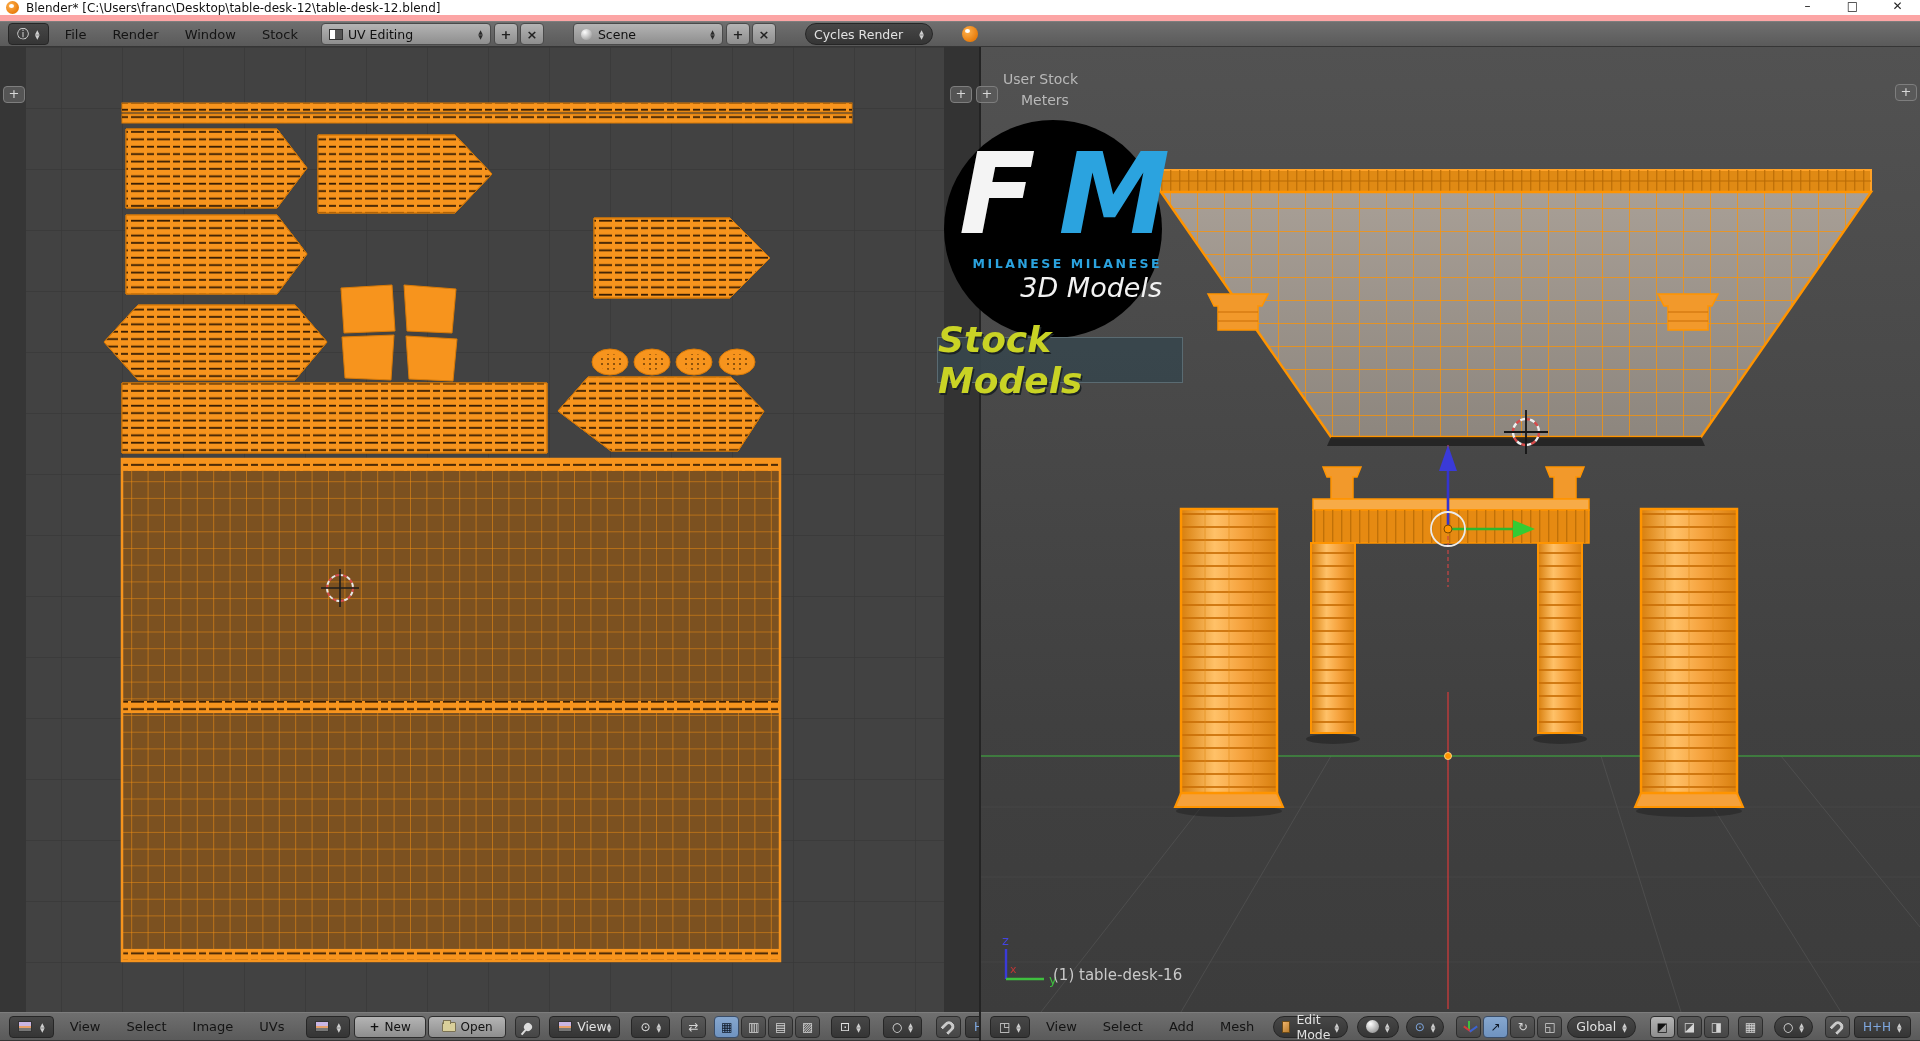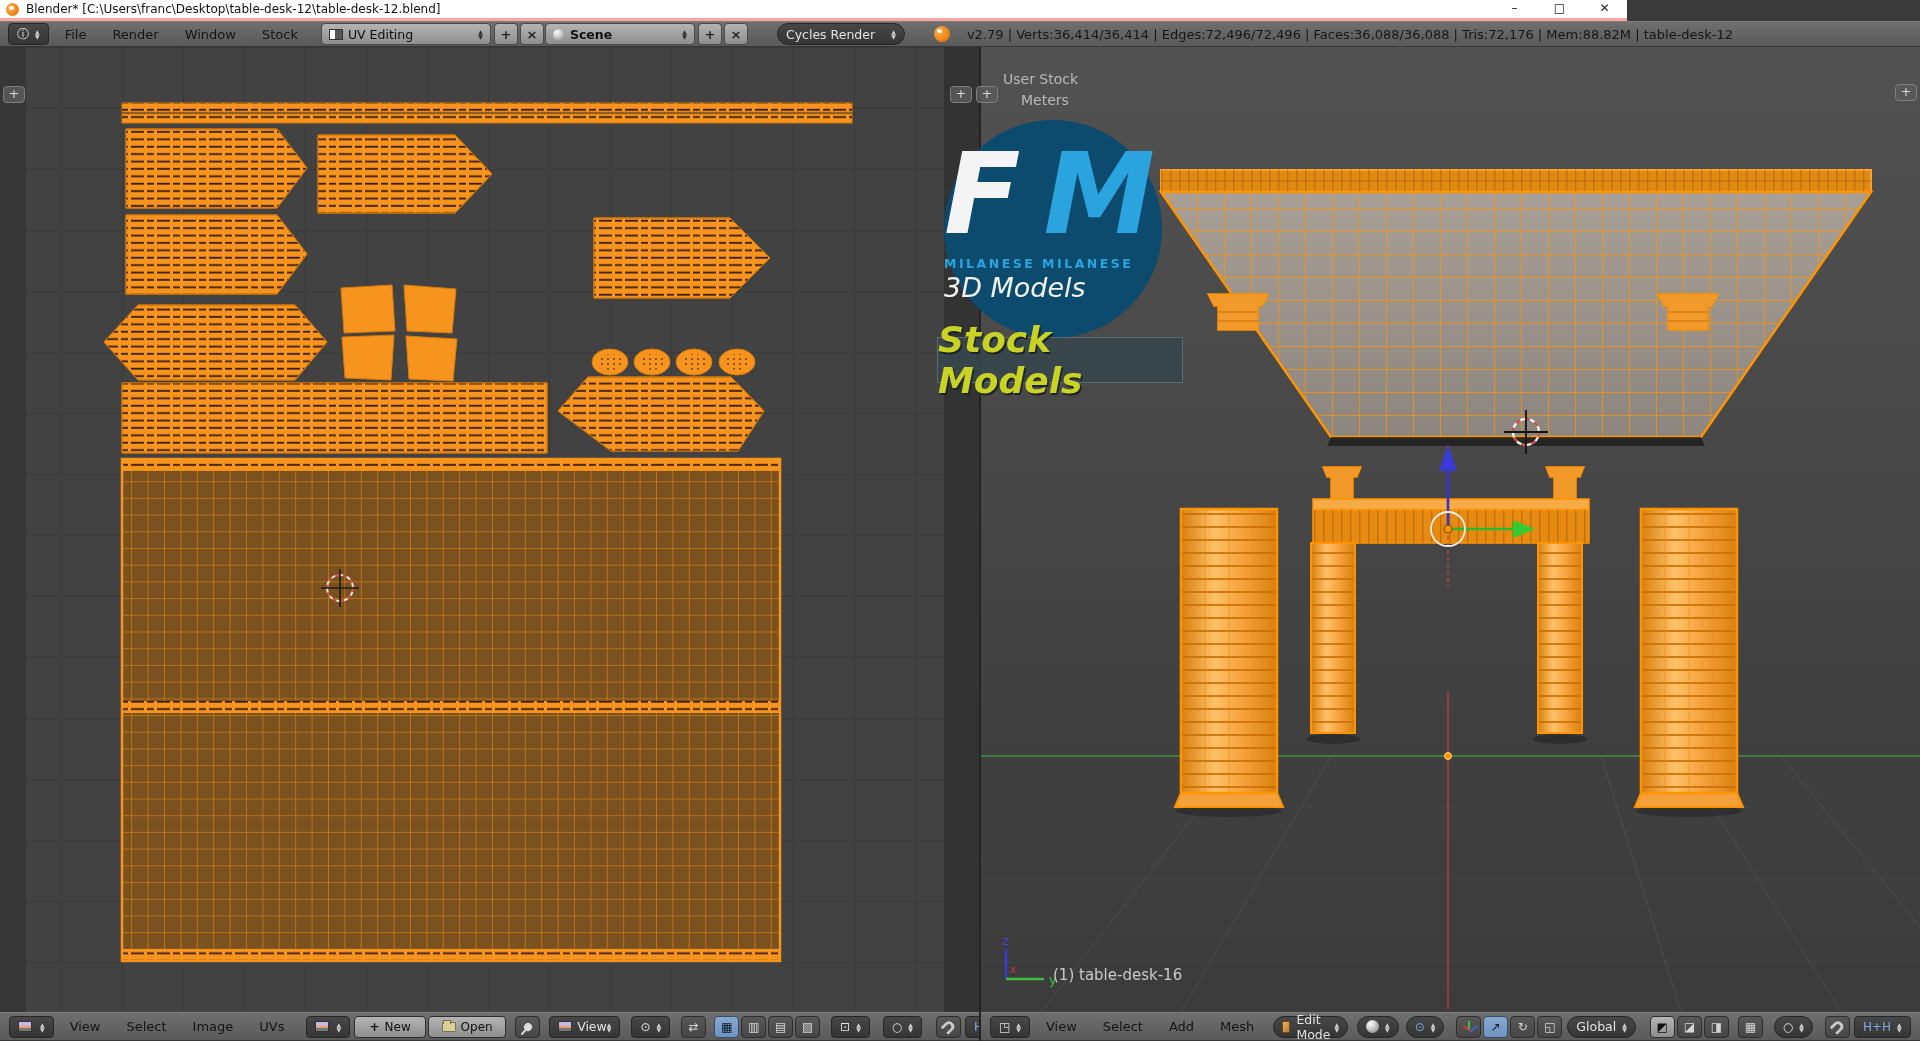--- a/index.html
+++ b/index.html
@@ -1,20 +1,20 @@
 <!DOCTYPE html>
 <html><head>
 <meta charset="utf-8">
 <style>
   *{margin:0;padding:0;box-sizing:border-box;}
   html,body{width:1920px;height:1041px;overflow:hidden;background:#3a3a3a;
     font-family:"DejaVu Sans",sans-serif;-webkit-font-smoothing:antialiased;}
   
-  #titlebar{position:absolute;left:0;top:0;width:1627px;height:21px;background:#ffffff;
-    display:flex;align-items:center;color:#111;font-size:12px;border-bottom:3px solid #fca5a5;}
+  #titlebar{position:absolute;left:0;top:0;width:1920px;height:21px;background:#ffffff;
+    display:flex;align-items:center;color:#111;font-size:12px;border-bottom:6px solid #fca5a5;}
   .blogo{width:13px;height:13px;border-radius:50%;background:radial-gradient(circle at 35% 35%,#ffb14d,#e87d0d 70%);
     margin:0 7px 0 6px;position:relative;}
   .blogo::after{content:"";position:absolute;left:3px;top:3px;width:5px;height:4px;border-radius:50%;background:#fff;}
   .wctl{margin-left:auto;display:flex;height:21px;}
   .wbtn{width:45px;height:21px;text-align:center;line-height:19px;font-size:12px;color:#222;}
   
   .hdr{position:absolute;display:flex;align-items:center;background:linear-gradient(#6f6f6f,#5a5a5a);
     border-top:1px solid #7d7d7d;border-bottom:1px solid #363636;font-size:13px;color:#141414;}
   .menu{padding:0 13px;color:#141414;}
   .updn{display:flex;flex-direction:column;justify-content:center;margin-left:6px;font-size:6px;line-height:5px;color:#2b2b2b;}
@@ -48,21 +48,21 @@
   .plusbtn{position:absolute;width:22px;height:17px;background:rgba(90,90,90,.85);border:1px solid #7e7e7e;
     border-radius:4px;color:#d8d8d8;font-size:13px;line-height:14px;text-align:center;z-index:30;}
   
   #uv-canvas{position:absolute;left:0;top:47px;width:979px;height:965px;background:#3f3f3f;overflow:hidden;}
   #vp-canvas{position:absolute;left:981px;top:47px;width:939px;height:965px;
     background:linear-gradient(#525252,#404040 70%,#3c3c3c);overflow:hidden;}
   #divider{position:absolute;left:979px;top:47px;width:2px;height:994px;background:#242424;z-index:20;}
   .ovtext{position:absolute;color:#b9b9b9;font-size:14px;z-index:10;}
   
   #wm-circle{position:absolute;left:944px;top:120px;width:218px;height:218px;border-radius:50%;
-    background:#0c4a6e;z-index:50;text-align:left;}
+    background:#000000;z-index:50;text-align:right;}
   #wm-fm{position:absolute;left:0;top:18px;width:218px;font-style:italic;font-weight:600;font-size:112px;line-height:112px;letter-spacing:-8px;}
   #wm-name{position:absolute;left:0;top:136px;width:218px;font-size:12.5px;font-weight:bold;letter-spacing:2.5px;color:#2ba3df;}
   #wm-sub{position:absolute;left:0;top:152px;width:218px;font-size:27px;font-style:italic;color:#f2f2f2;}
   #wm-banner{position:absolute;left:937px;top:337px;width:246px;height:46px;background:rgba(56,70,76,.95);
     border:1px solid #5a6b72;z-index:50;display:flex;align-items:center;justify-content:center;}
   #wm-banner span{font-size:36px;font-weight:bold;font-style:italic;color:#c9d325;
     text-shadow:1.5px 1.5px 0 #1c2326;}
 </style>
 </head>
 <body>
@@ -92,39 +92,38 @@
   <div class="wlight" style="width:170px;margin-left:10px;">
     <span class="imgicon" style="background:linear-gradient(90deg,#fff 0 45%,#555 45%);"></span>
     <span>UV Editing</span>
     <span class="updn" style="margin-left:auto;">
         <span>▲</span>
         <span>▼</span>
       </span>
   </div>
   <span class="sqbtn">+</span>
   <span class="sqbtn">×</span>
-  <div class="wlight" style="width:150px;margin-left:0;font-weight:bold;">
+  <div class="wlight" style="width:150px;margin-left:28px;">
     <span style="width:11px;height:11px;border-radius:50%;background:radial-gradient(circle at 35% 30%,#fefefe,#8a8a8a);margin-right:6px;"></span>
     <span>Scene</span>
     <span class="updn" style="margin-left:auto;">
         <span>▲</span>
         <span>▼</span>
       </span>
   </div>
   <span class="sqbtn">+</span>
   <span class="sqbtn">×</span>
   <div class="wdark" style="width:128px;margin-left:28px;">
     <span>Cycles Render</span>
     <span class="updn lt" style="margin-left:auto;">
         <span>▲</span>
         <span>▼</span>
       </span>
   </div>
   <span class="blogo" style="width:16px;height:16px;margin-left:26px;"></span>
-  <span style="margin-left:10px;font-size:13px;color:#161616;">v2.79 | Verts:36,414/36,414 | Edges:72,496/72,496 | Faces:36,088/36,088 | Tris:72,176 | Mem:88.82M | table-desk-12</span>
 </div>
 
 <div id="uv-canvas">
 <svg width="979" height="965" xmlns="http://www.w3.org/2000/svg">
   <defs>
     <pattern id="uvgrid" width="61" height="61" patternUnits="userSpaceOnUse">
       <rect width="61" height="61" fill="#424242"></rect>
       <path d="M0,0 H61 M0,0 V61" stroke="#383838" stroke-width="1.4" fill="none"></path>
     </pattern>
     <pattern id="stripes" width="26" height="7.4" patternUnits="userSpaceOnUse">

